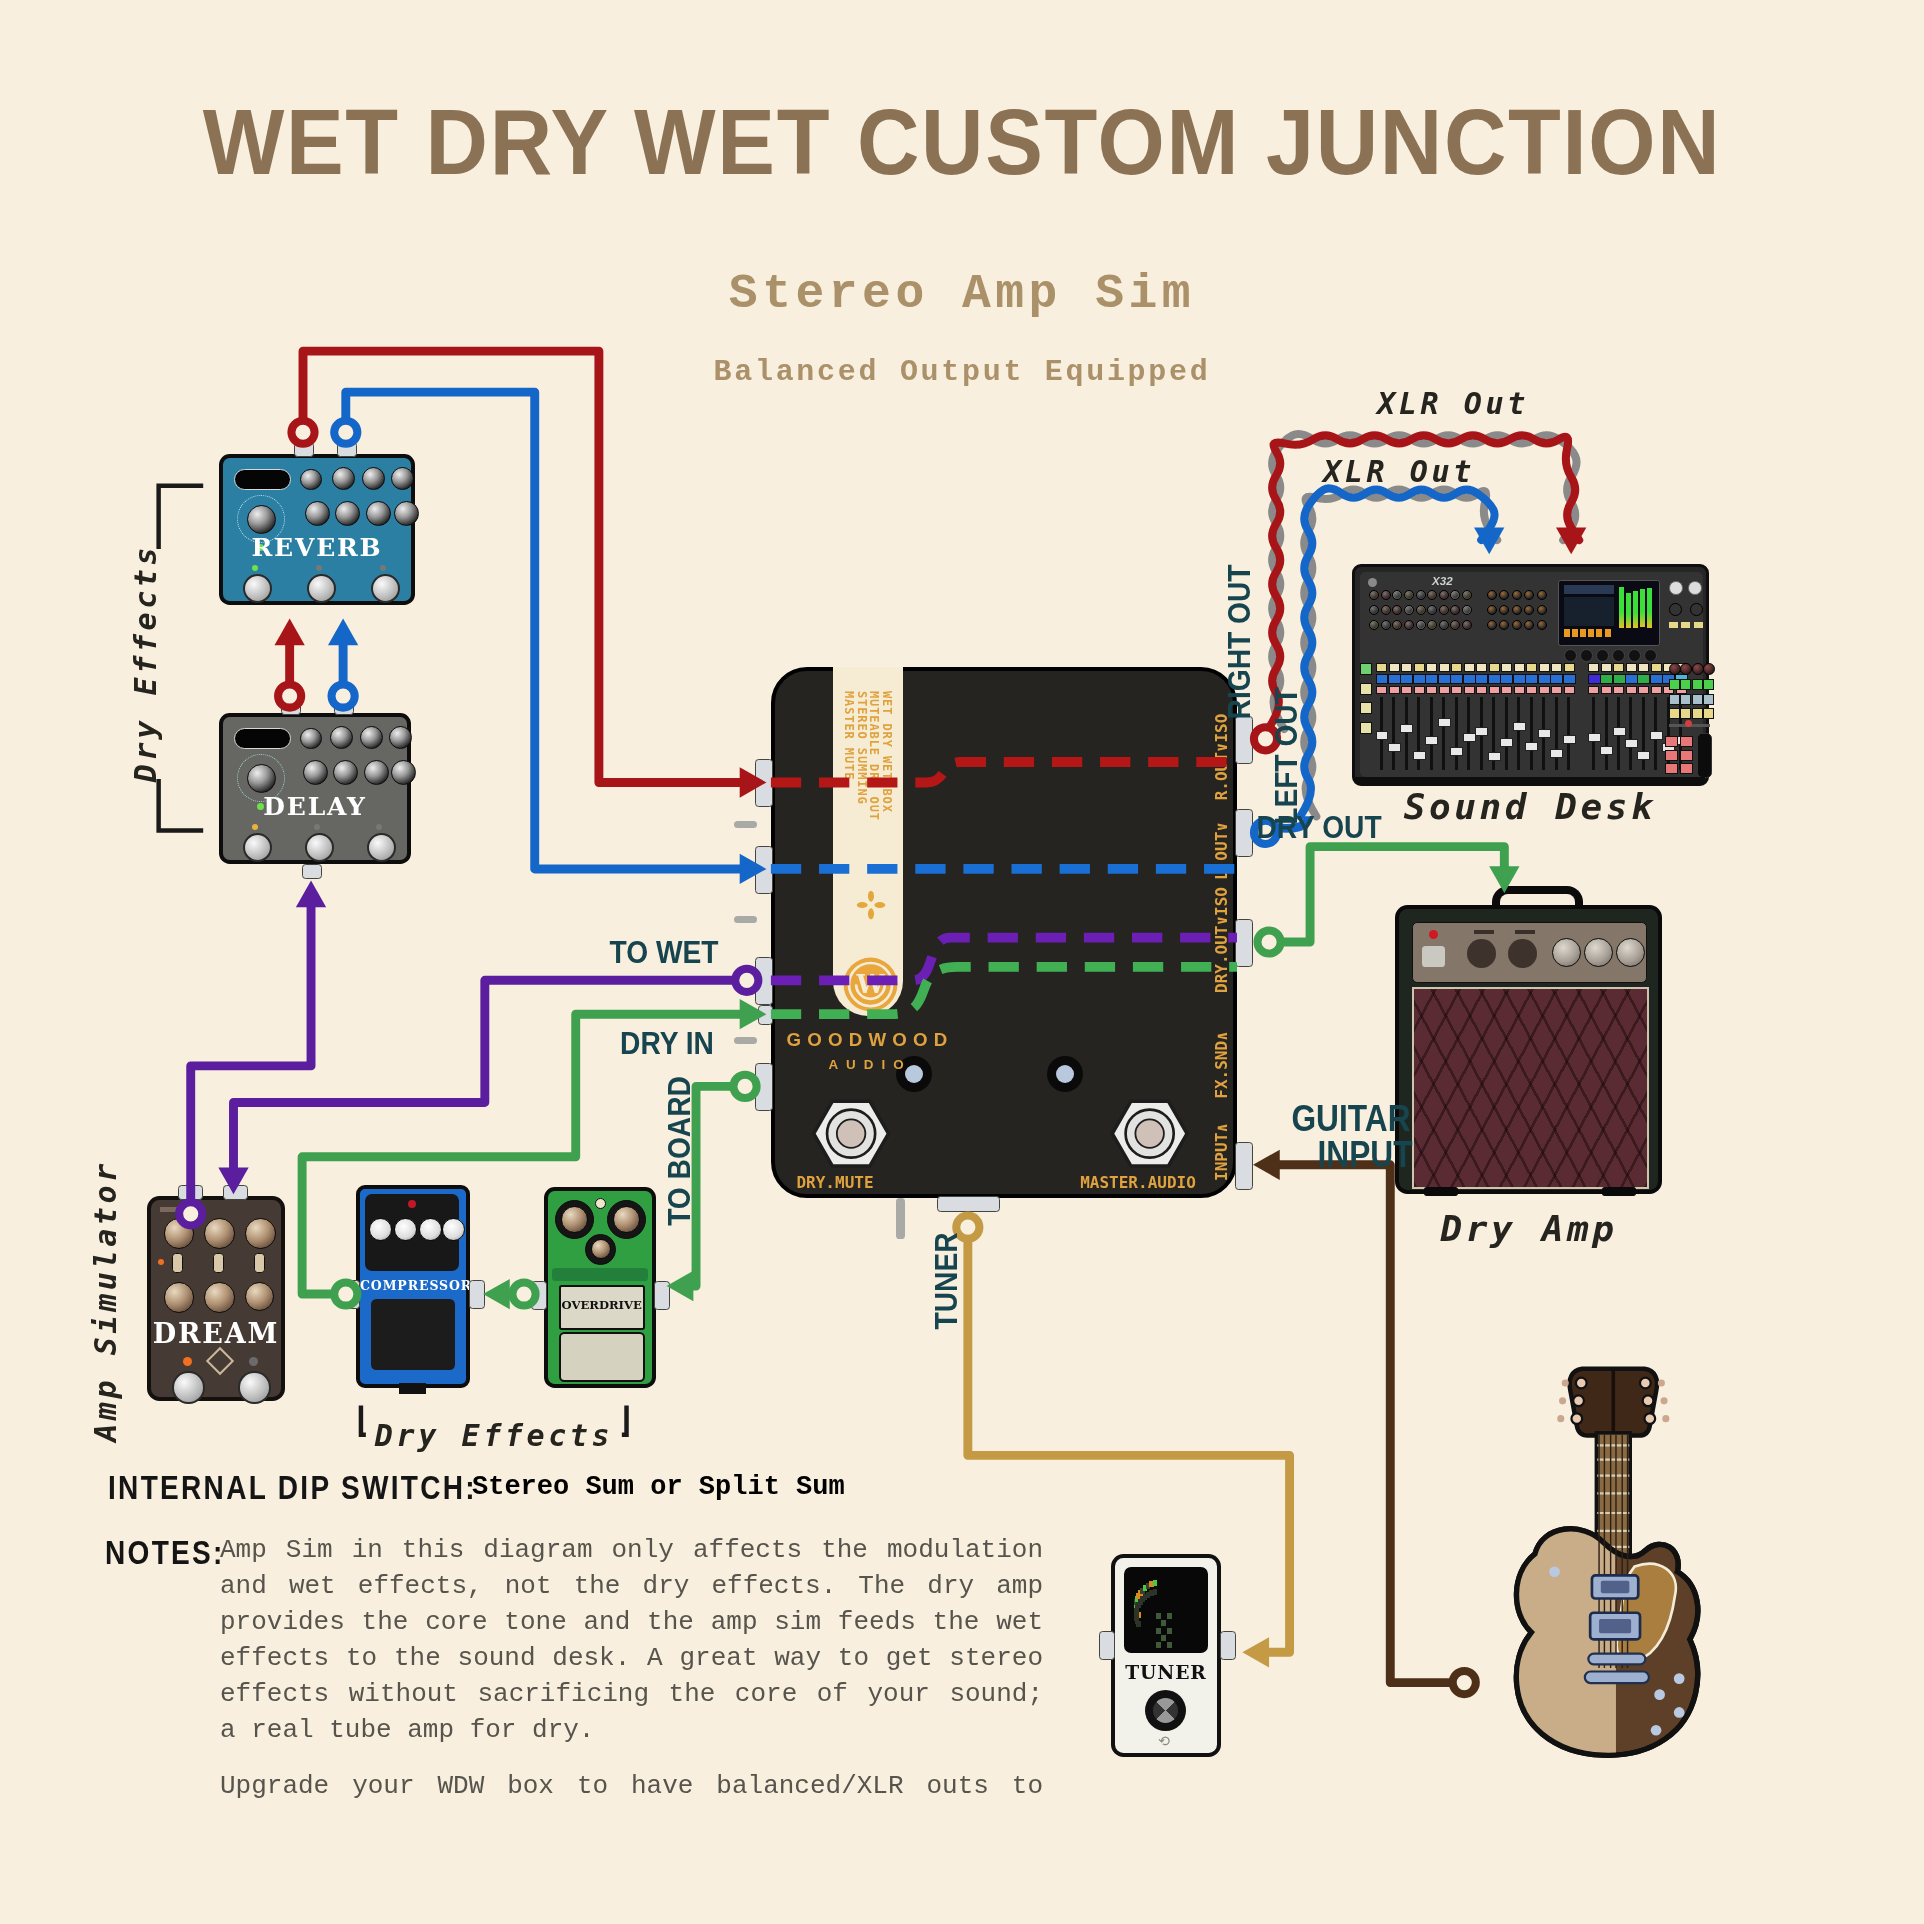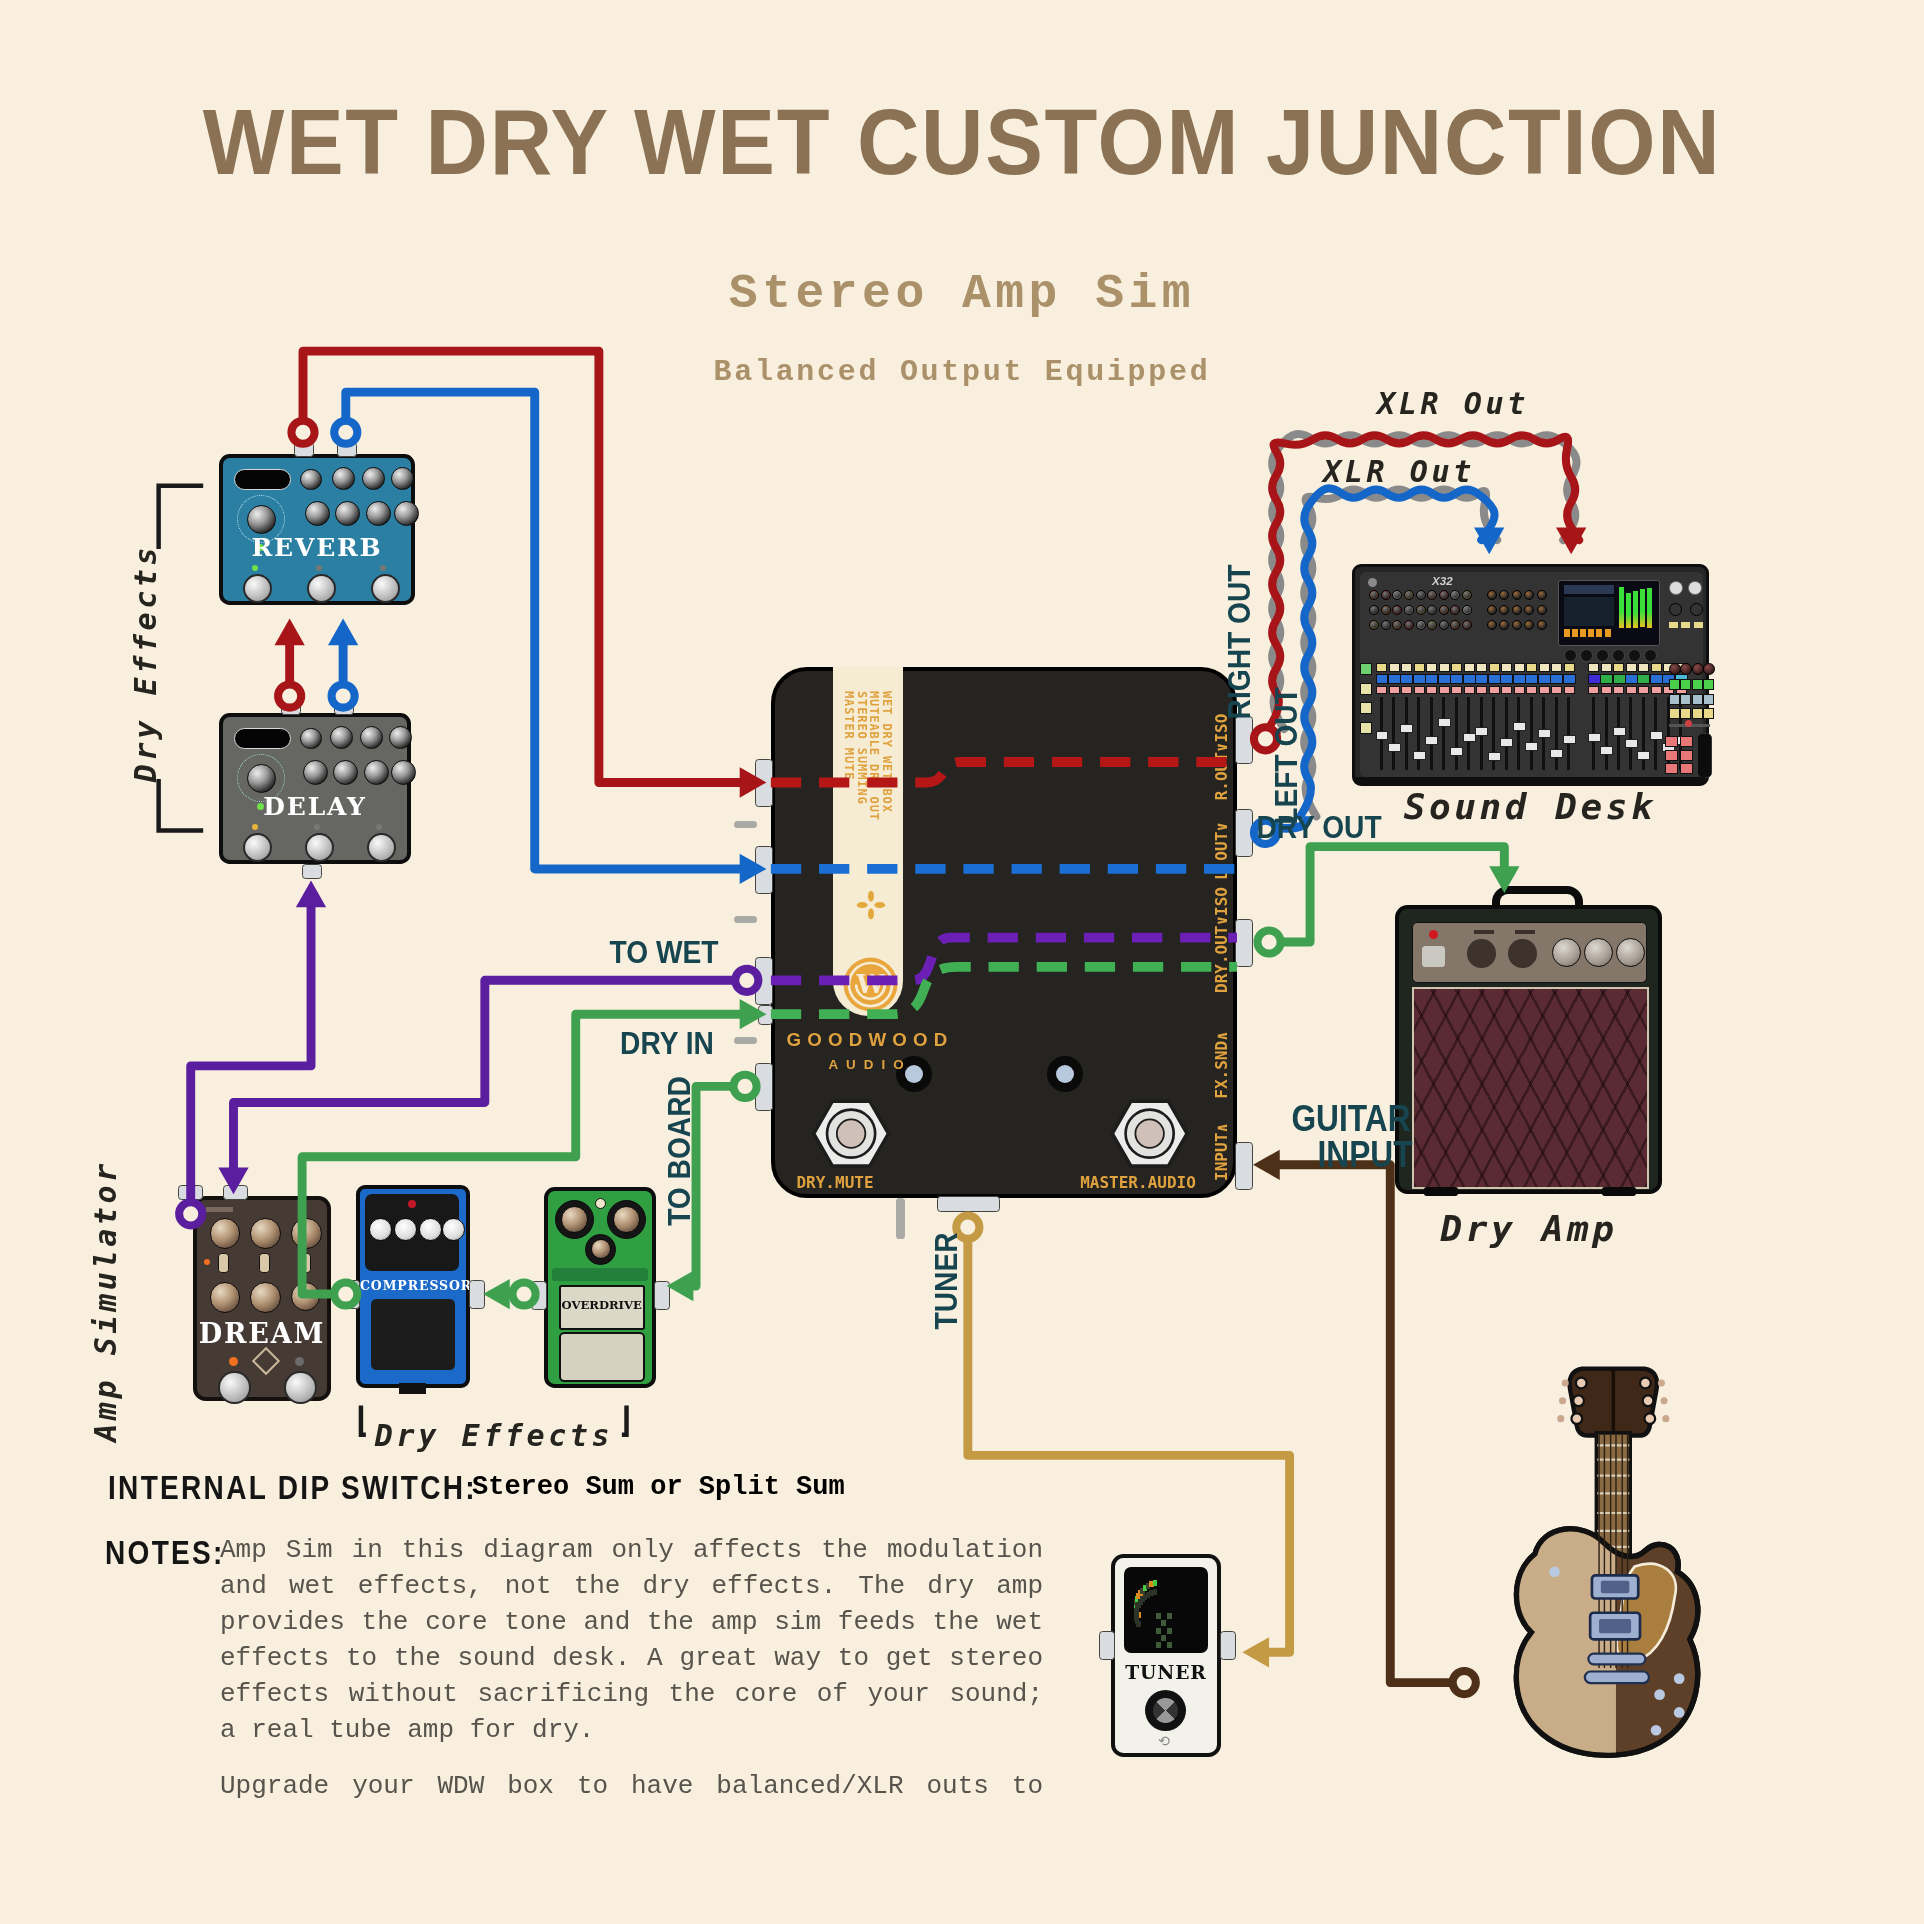--- a/index.html
+++ b/index.html
@@ -151,21 +151,21 @@
   <div class="abs" style="left:734px;top:821px;width:23px;height:7.1px;background:#a9a9a6;border-radius:3.6px;z-index:2;"></div>
   <div class="abs" style="left:734px;top:916px;width:23px;height:7.1px;background:#a9a9a6;border-radius:3.6px;z-index:2;"></div>
   <div class="abs" style="left:734px;top:1037px;width:23px;height:7.1px;background:#a9a9a6;border-radius:3.6px;z-index:2;"></div>
   <div class="nub" style="left:1235px;top:716px;width:16px;height:46px;"></div>
   <div class="nub" style="left:1235px;top:809px;width:16px;height:46px;"></div>
   <div class="nub" style="left:1235px;top:919px;width:16px;height:46px;"></div>
   <div class="nub" style="left:1235px;top:1142px;width:16px;height:46px;"></div>
   <div class="nub" style="left:937px;top:1196px;width:61px;height:14.3px;"></div>
   <div class="abs" style="left:896px;top:1198px;width:9px;height:41px;background:#a9a9a6;border-radius:3.6px;z-index:2;"></div>
 
-  <div class="device" id="dream" style="left:147px;top:1196px;width:138px;height:205px;background:#463a34;border:4.5px solid #14100e;border-radius:12.5px;margin-left:46px;">
+  <div class="device" id="dream" style="left:147px;top:1196px;width:138px;height:205px;background:#463a34;border:4.5px solid #14100e;border-radius:12.5px;">
     <div class="abs" style="left:9px;top:7.1px;width:27px;height:4.5px;background:#7a6a5e;"></div>
     <div class="knob knob-tan" style="left:12.5px;top:18px;width:28.5px;height:28.5px;"></div>
     <div class="knob knob-tan" style="left:53px;top:18px;width:28.5px;height:28.5px;"></div>
     <div class="knob knob-tan" style="left:94px;top:18px;width:28.5px;height:28.5px;"></div>
     <div class="led" style="left:7.1px;top:59px;width:6.2px;height:6.2px;background:#f07020;"></div>
     <div class="abs" style="left:21.4px;top:53px;width:9px;height:18px;background:#d8c8a8;border:1.8px solid #111;border-radius:3.6px;"></div>
     <div class="abs" style="left:62px;top:53px;width:9px;height:18px;background:#d8c8a8;border:1.8px solid #111;border-radius:3.6px;"></div>
     <div class="abs" style="left:103px;top:53px;width:9px;height:18px;background:#d8c8a8;border:1.8px solid #111;border-radius:3.6px;"></div>
     <div class="knob knob-tan" style="left:12.5px;top:82px;width:28.5px;height:28.5px;"></div>
     <div class="knob knob-tan" style="left:53px;top:82px;width:28.5px;height:28.5px;"></div>

